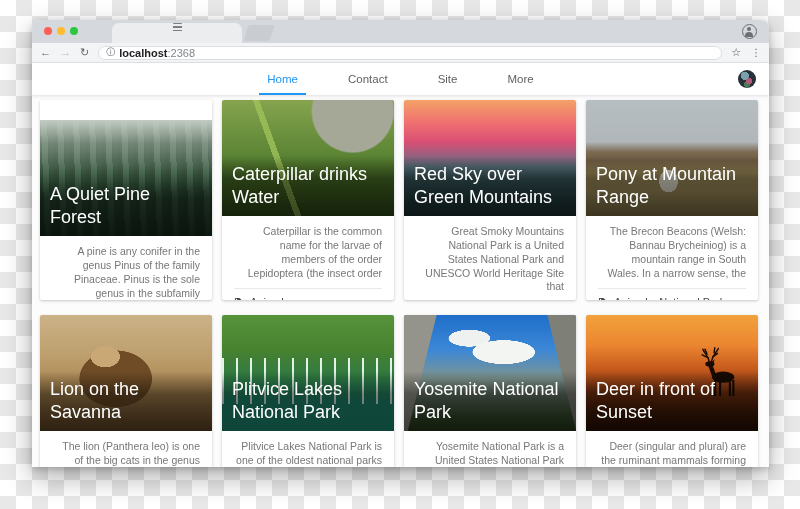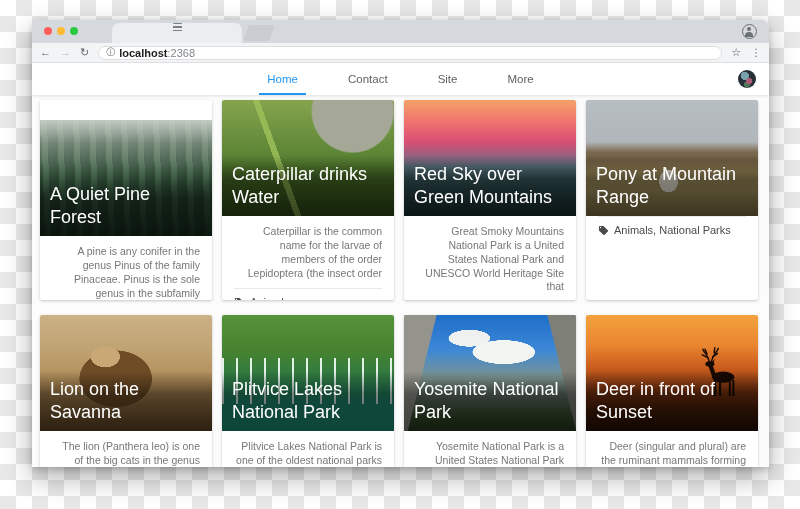--- a/index.html
+++ b/index.html
@@ -212,20 +212,21 @@
         <p class="card-excerpt">Great Smoky Mountains National Park is a United States National Park and UNESCO World Heritage Site that</p>
 
       </article>
 
       <article class="card">
         <div class="card-img img-pony">
           <div class="titlewrap">
             <h2 class="card-title">Pony at Mountain Range</h2>
           </div>
         </div>
+        <p class="card-excerpt">The Brecon Beacons (Welsh: Bannau Brycheiniog) is a mountain range in South Wales. In a narrow sense, the</p>
         <div class="divider"></div>
         <div class="card-foot">
           <svg class="tag-ic" viewBox="0 0 24 24">
               <path d="M21.41 11.58l-9-9C12.05 2.22 11.55 2 11 2H4c-1.1 0-2 .9-2 2v7c0 .55.22 1.05.59 1.42l9 9c.36.36.86.58 1.41.58.55 0 1.05-.22 1.41-.59l7-7c.37-.36.59-.86.59-1.41 0-.55-.23-1.06-.59-1.42zM5.5 7C4.67 7 4 6.33 4 5.5S4.67 4 5.5 4 7 4.67 7 5.5 6.33 7 5.5 7z"></path>
             </svg>
           <span class="tag-label">Animals, National Parks</span>
         </div>
       </article>
 
       <article class="card">

